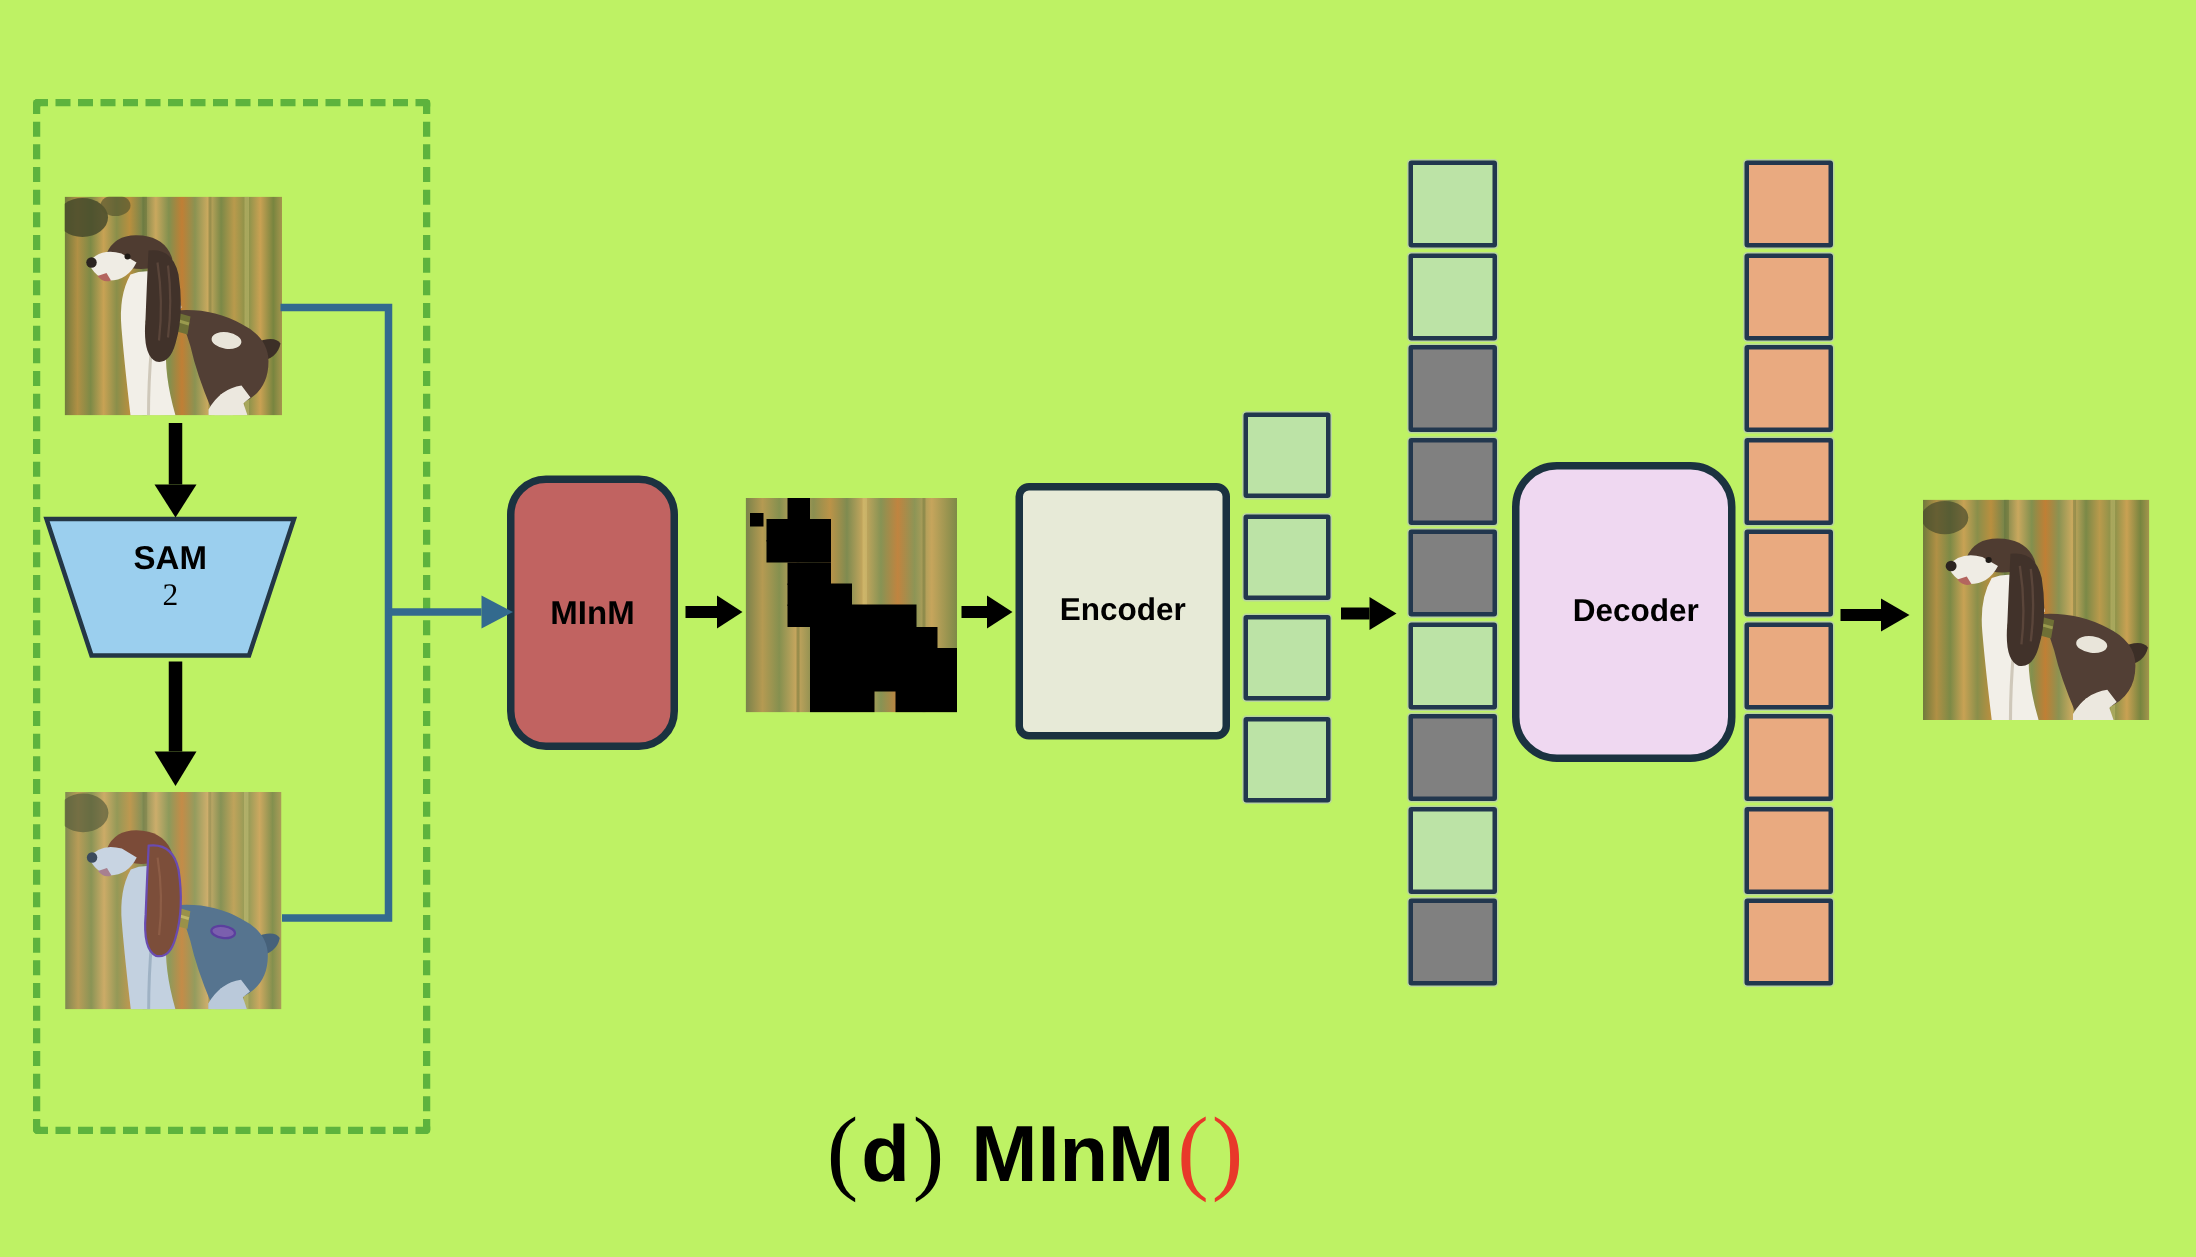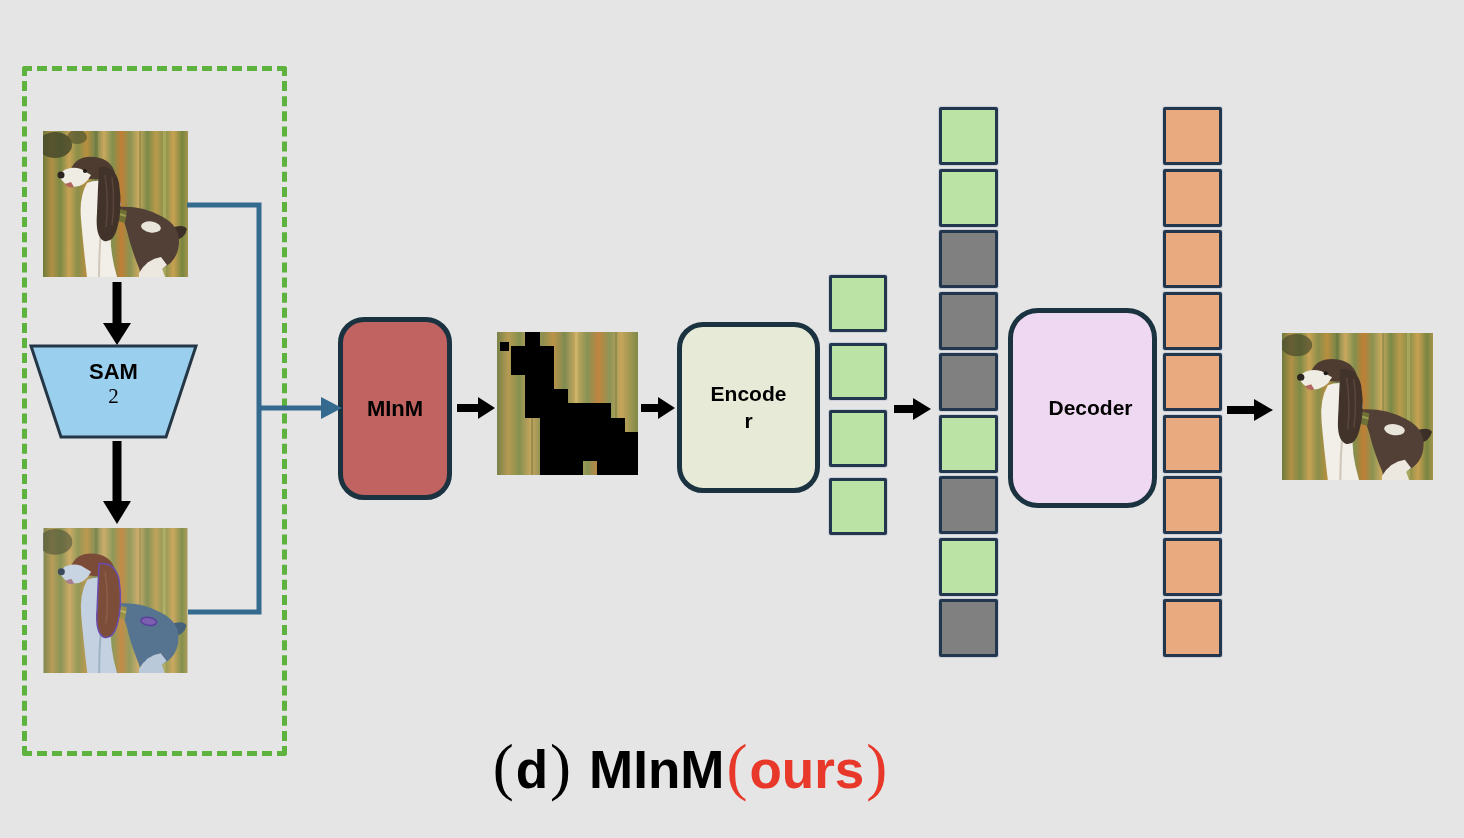--- a/index.html
+++ b/index.html
@@ -1,17 +1,17 @@
 <!DOCTYPE html>
 <html><head>
 <meta charset="utf-8">
 <style>
   html,body{margin:0;padding:0;background:#ffffff;}
   #canvas{
-    position:relative;width:1464px;height:838px;background:#e5e5e5;overflow:hidden;
+    position:relative;width:1464px;height:838px;background:#bef264;overflow:hidden;
     font-family:"Liberation Sans",sans-serif;
   }
   .abs{position:absolute;}
   
   #dashed-box{
     left:22px;top:66px;width:255px;height:680px;
     border:5px dashed #5db33d;border-radius:3px;background:transparent;
   }
   
   .photo{overflow:hidden;}
@@ -25,21 +25,21 @@
   #sam2 .sub{
     position:absolute;left:0;top:40px;width:100%;text-align:center;
     font-family:"Liberation Serif",serif;font-size:21px;color:#000;
   }
   
   .block{
     box-sizing:border-box;border:5px solid #1b3240;display:flex;align-items:center;justify-content:center;
     text-align:center;font-weight:bold;color:#000;
   }
   #minm{left:338px;top:317px;width:114px;height:183px;background:#c16361;border-radius:26px;font-size:22px;}
-  #encoder{left:677px;top:322px;width:143px;height:171px;background:#e7ead7;border-radius:26px;font-size:21px;flex-direction:column;line-height:1.25;}
+  #encoder{left:677px;top:322px;width:143px;height:171px;background:#e7ead7;border-radius:9px;font-size:21px;flex-direction:row;line-height:1.25;}
   #decoder{left:1008px;top:308px;width:149px;height:200px;background:#efd8f1;border-radius:30px;font-size:21px;padding-left:16px;}
   
   .tokcol{display:flex;flex-direction:column;justify-content:space-between;}
   #col-a{left:829px;top:275px;width:58px;height:260px;}
   #col-b{left:939px;top:107px;width:59px;height:550px;}
   #col-c{left:1163px;top:107px;width:59px;height:550px;}
   .token{
     box-sizing:border-box;width:100%;border:3px solid #22374e;border-radius:2px;
     box-shadow:0 0 0 1px rgba(180,190,205,.55);
   }
@@ -323,17 +323,16 @@
     <polygon points="1254,399 1254,421 1273,410" fill="#000"></polygon>
   </svg>
 
   <div class="abs" id="caption">
     <span class="cap-paren">(</span>
     <span class="cap-bold">d</span>
     <span class="cap-paren">)</span>
     <span class="cap-space"></span>
     <span class="cap-bold">MInM</span>
     <span class="cap-paren red">(</span>
-    <span class="cap-bold red">ours</span>
     <span class="cap-paren red">)</span>
   </div>
 
 </div>
 
 </body></html>

